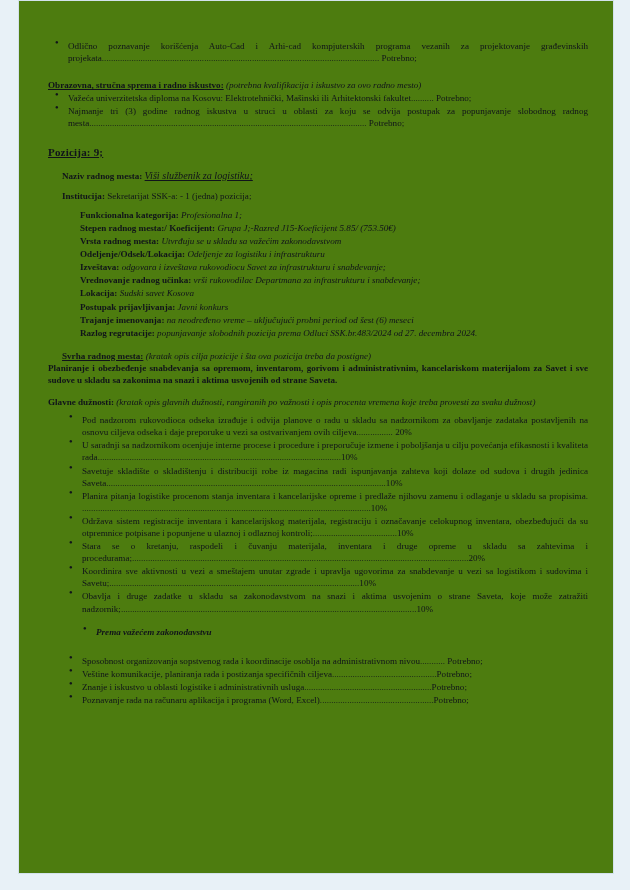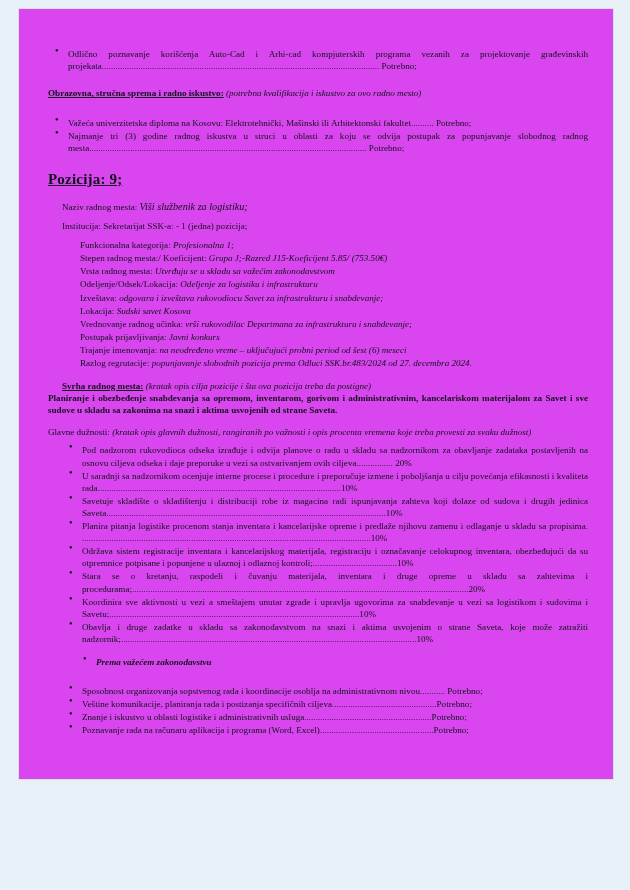--- a/index.html
+++ b/index.html
@@ -16,24 +16,24 @@
   .page {
     position: relative;
     width: 630px;
     height: 890px;
     background: #e8f1f7;
     box-sizing: border-box;
   }
   .sheet {
     position: absolute;
     left: 18px;
-    top: 8px;
+    top: 0;
     width: 596px;
-    height: 772px;
-    background: #d946ef;
+    height: 874px;
+    background: #4d7c0f;
     box-shadow: 0 0 0 1px #d3e2ec inset;
   }
   .content {
     position: absolute;
     left: 30px;
     top: 40px;
     width: 540px;
     font-size: 9.1px;
     line-height: 1.33;
     color: #10131a;
@@ -50,45 +50,45 @@
     margin-bottom: 1px;
   }
   .bullets li:before {
     content: "\25CF";
     position: absolute;
     left: 7px;
     top: -1px;
     font-size: 6px;
   }
   .i { font-style: italic; }
-  .b { font-weight: normal; }
+  .b { font-weight: bold; }
   .bi { font-weight: bold; font-style: italic; }
-  .ui { font-style: italic; }
+  .ui { text-decoration: underline; font-style: italic; }
   .ub { text-decoration: underline; font-weight: bold; }
   .gap-sm { height: 6px; }
   .gap-md { height: 10px; }
   .gap-lg { height: 14px; }
   .pos-title {
     display: inline-block;
     font-weight: bold;
-    font-size: 15px;
+    font-size: 11px;
     text-decoration: underline;
     letter-spacing: 0.2px;
   }
   .field-line { margin-bottom: 1px; }
   .indent { padding-left: 14px; }
   .indent2 { padding-left: 28px; }
   .para { margin: 0; font-weight: bold; }
   .hang {
     padding-left: 32px;
     text-indent: -14px;
   }
   .sect-head {
     margin-top: 8px;
-    margin-bottom: 18px;
+    margin-bottom: 1px;
   }
 </style>
 </head>
 <body>
 
 <div class="page">
   <div class="sheet">
     <div class="content">
 
       <ul class="bullets">
@@ -144,26 +144,26 @@
         </div>
         <div class="field-line hang">
           <span class="b">Odeljenje/Odsek/Lokacija:</span>
           <span class="i">Odeljenje za logistiku i infrastrukturu</span>
         </div>
         <div class="field-line hang">
           <span class="b">Izveštava:</span>
           <span class="i">odgovara i izveštava rukovodiocu Savet za infrastrukturu i snabdevanje;</span>
         </div>
         <div class="field-line hang">
+          <span class="b">Vrednovanje radnog učinka:</span>
+          <span class="i">vrši rukovodilac Departmana za infrastrukturu i snabdevanje;</span>
+        </div>
+        <div class="field-line hang">
           <span class="b">Lokacija:</span>
           <span class="i">Sudski savet Kosova</span>
-        </div>
-        <div class="field-line hang">
-          <span class="b">Vrednovanje radnog učinka:</span>
-          <span class="i">vrši rukovodilac Departmana za infrastrukturu i snabdevanje;</span>
         </div>
         <div class="field-line hang">
           <span class="b">Postupak prijavljivanja:</span>
           <span class="i">Javni konkurs</span>
         </div>
         <div class="field-line hang">
           <span class="b">Trajanje imenovanja:</span>
           <span class="i">na neodređeno vreme – uključujući probni period od šest (6) meseci</span>
         </div>
         <div class="field-line hang">

